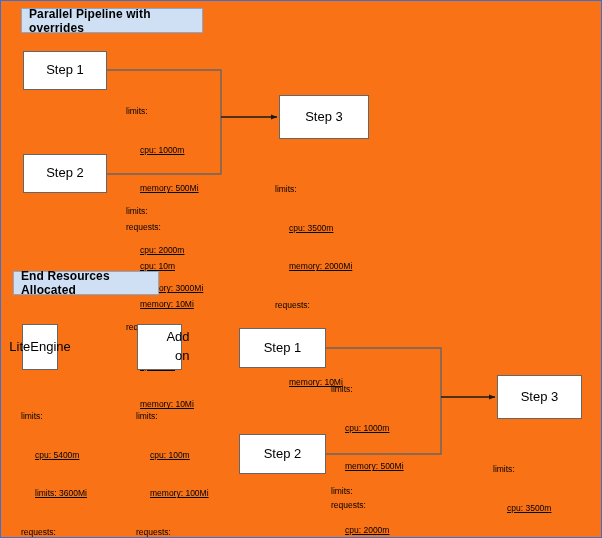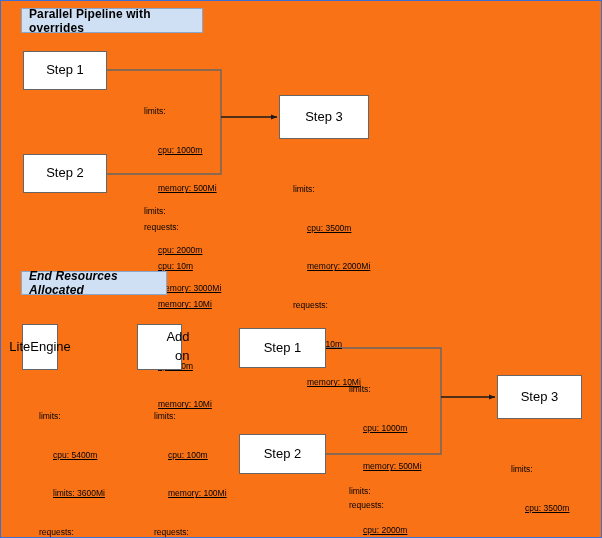--- a/index.html
+++ b/index.html
@@ -59,21 +59,20 @@
     color: #000000;
     white-space: pre;
   }
   .spec .ind {
     padding-left: 14px;
     display: block;
     text-decoration: underline;
   }
   .spec span {
     display: block;
-    margin-left: 18px;
   }
 </style>
 </head>
 <body>
 
 <div id="page">
 
   <svg id="connectors" viewBox="0 0 602 538">
     <defs>
       <marker id="arrowhead" markerWidth="7" markerHeight="7" refX="6.4" refY="3" orient="auto" markerUnits="userSpaceOnUse">
@@ -128,21 +127,21 @@
 
   <div class="spec" style="left:274px; top:156px;">
     <span>limits:</span>
     <span class="ind">cpu: 3500m</span>
     <span class="ind">memory: 2000Mi</span>
     <span>requests:</span>
     <span class="ind">cpu: 10m</span>
     <span class="ind">memory: 10Mi</span>
   </div>
 
-  <div class="banner" style="left:20px; top:270px; width:146px; height:24px;font-style:italic;">
+  <div class="banner" style="left:12px; top:270px; width:146px; height:24px;">
     <span>End Resources Allocated</span>
   </div>
 
   <div class="node" style="left:21px; top:323px; width:36px; height:46px;">
     <span><span>Lite</span><span>Engine</span></span>
   </div>
 
   <div class="spec" style="left:20px; top:383px;">
     <span>limits:</span>
     <span class="ind">cpu: 5400m</span>

